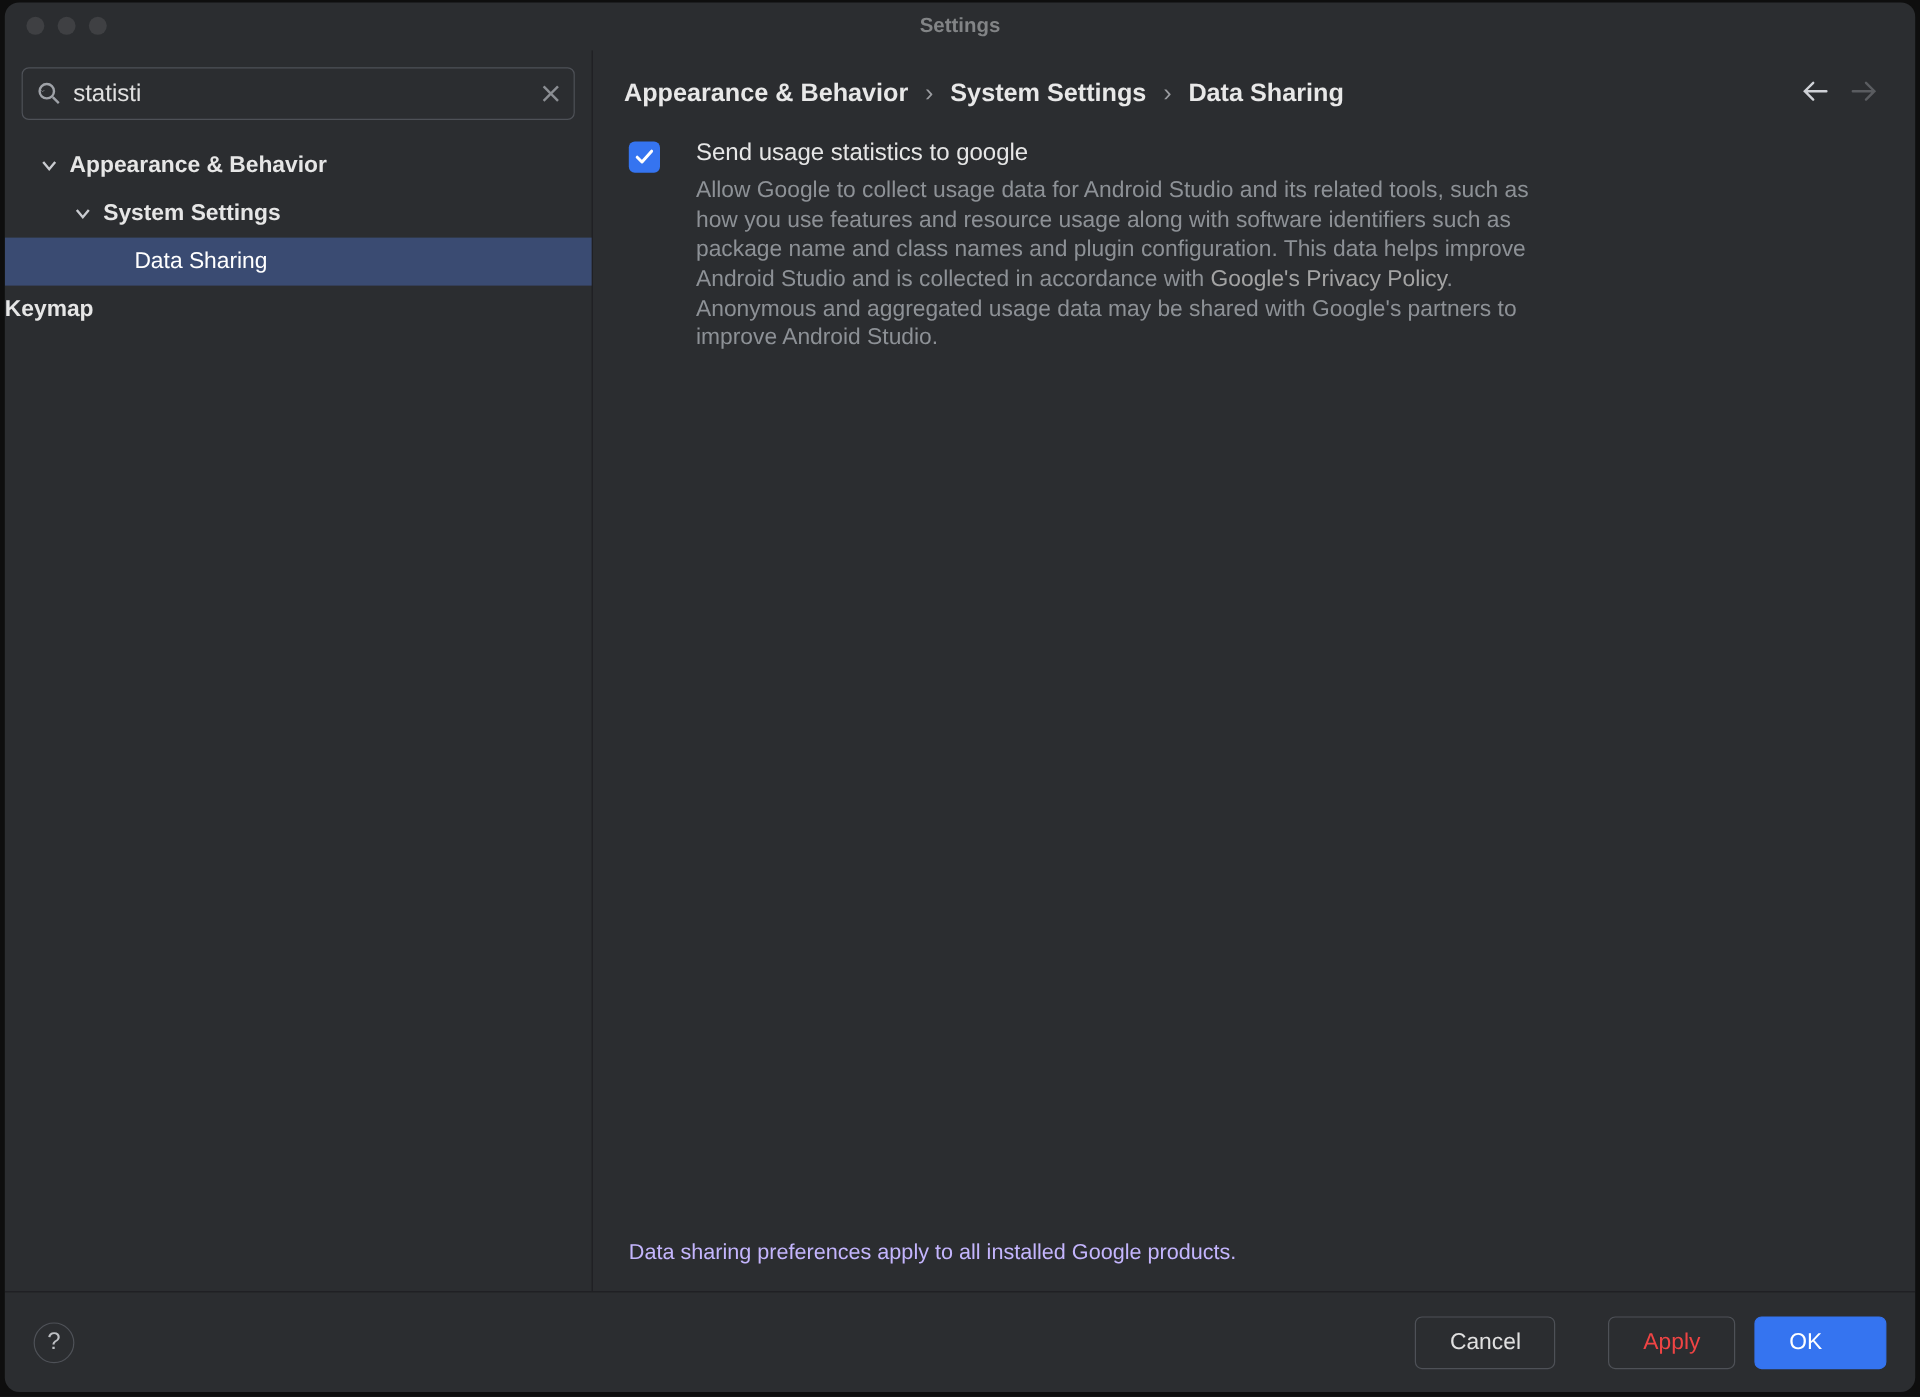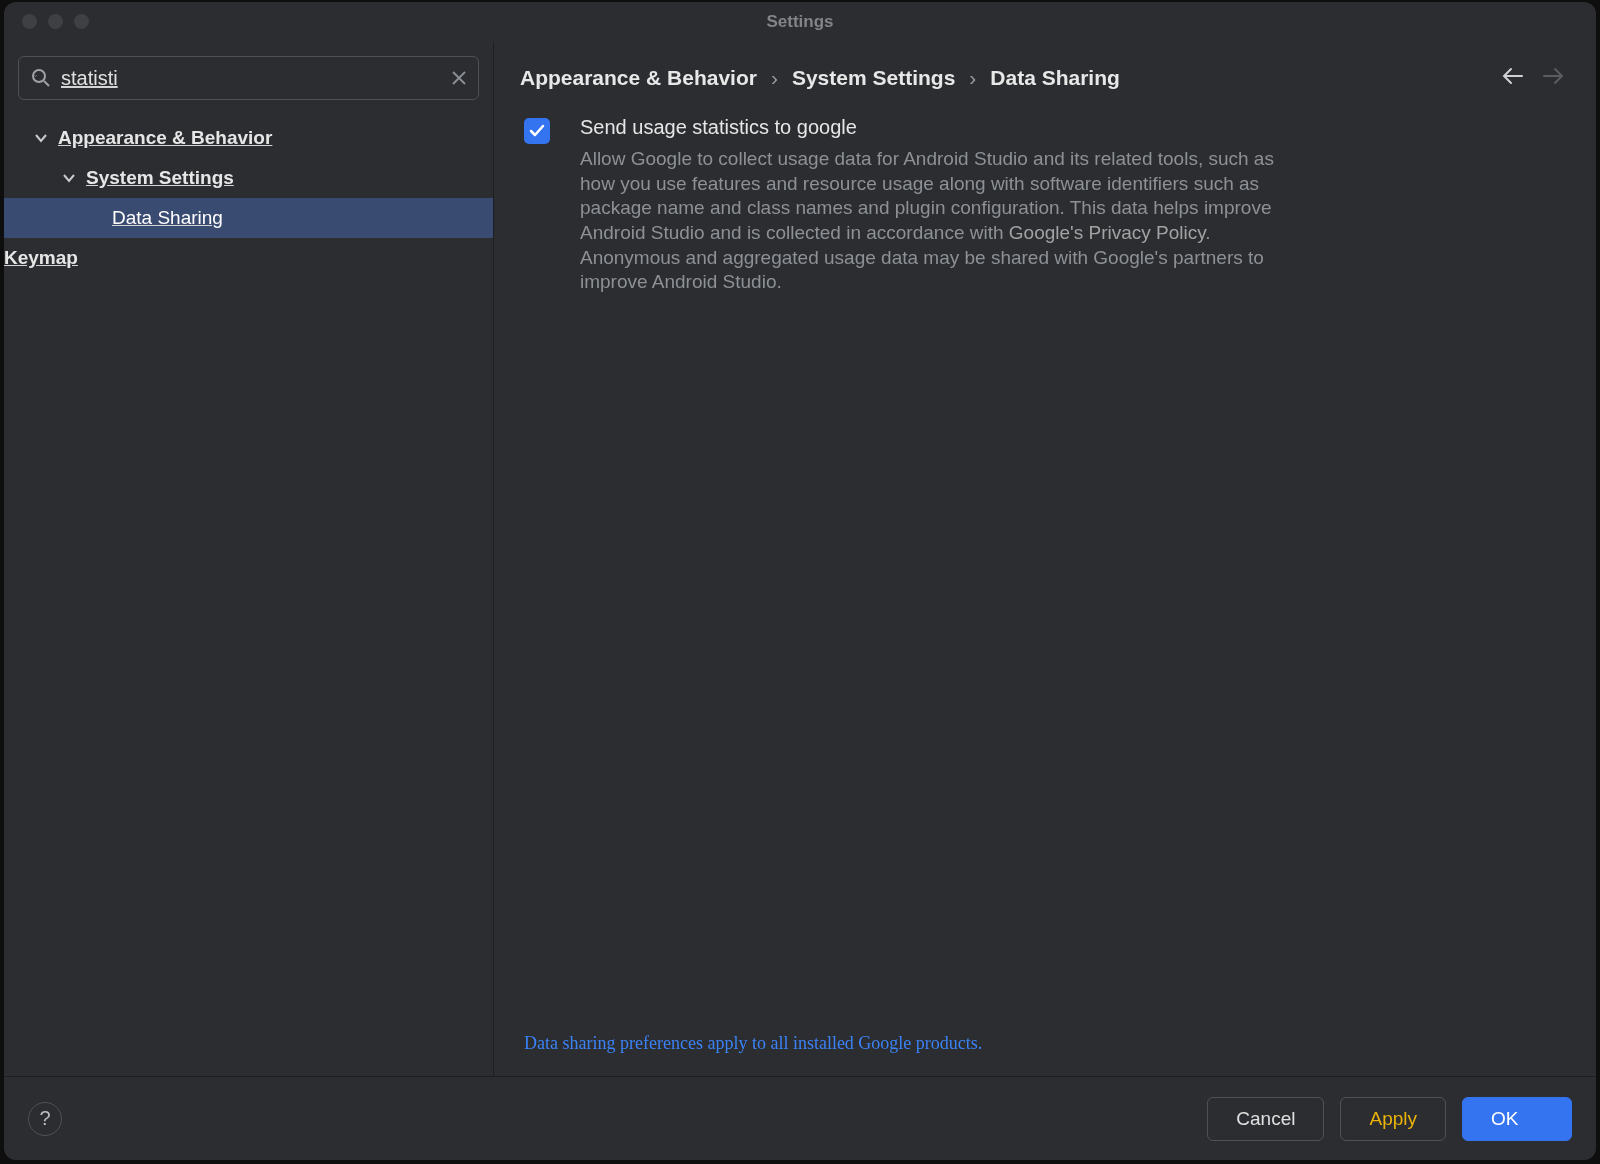--- a/index.html
+++ b/index.html
@@ -45,21 +45,20 @@
     display: flex;
     min-height: 0;
   }
   .sidebar {
     width: 490px;
     border-right: 1px solid #1e1f22;
     display: flex;
     flex-direction: column;
     padding-top: 14px;
     flex-shrink: 0;
-    text-decoration: underline;
   }
   .search-wrap { padding: 0 14px 14px 14px; }
   .search {
     display: flex;
     align-items: center;
     border: 1px solid #4e5157;
     border-radius: 6px;
     height: 44px;
     padding: 0 12px;
     gap: 10px;
@@ -147,23 +146,22 @@
   }
   .setting-desc {
     font-size: 19px;
     line-height: 1.3;
     color: #8d9196;
   }
   .setting-desc a { color: #a3a3a3; text-decoration: none; }
   .footnote {
     padding: 0 30px 22px 4px;
     font-size: 18px;
-    color: #3b82f6;
+    color: #c4b5fd;
     margin-left: 26px;
-    font-family: Liberation Serif, serif;
   }
   .footer {
     height: 84px;
     border-top: 1px solid #1e1f22;
     display: flex;
     align-items: center;
     padding: 0 24px;
     gap: 16px;
     flex-shrink: 0;
   }
@@ -180,21 +178,21 @@
     height: 44px;
     padding: 0 28px;
     border-radius: 6px;
     font-size: 19px;
     display: flex; align-items: center; 
     cursor: pointer;
     border: 1px solid #4e5157;
     background: transparent;
     color: #e0e0e0;
   }
-  .btn.disabled { color: #eab308; cursor: default; }
+  .btn.disabled { color: #ef4444; cursor: default; margin-left: 28px; }
   .btn.primary { background: #3574f0; border-color: #3574f0; color: #fff; min-width: 110px;}
 </style>
 </head>
 <body>
 
 <div class="window">
 
   <div class="titlebar">
     <div class="traffic-lights">
       <span></span>

